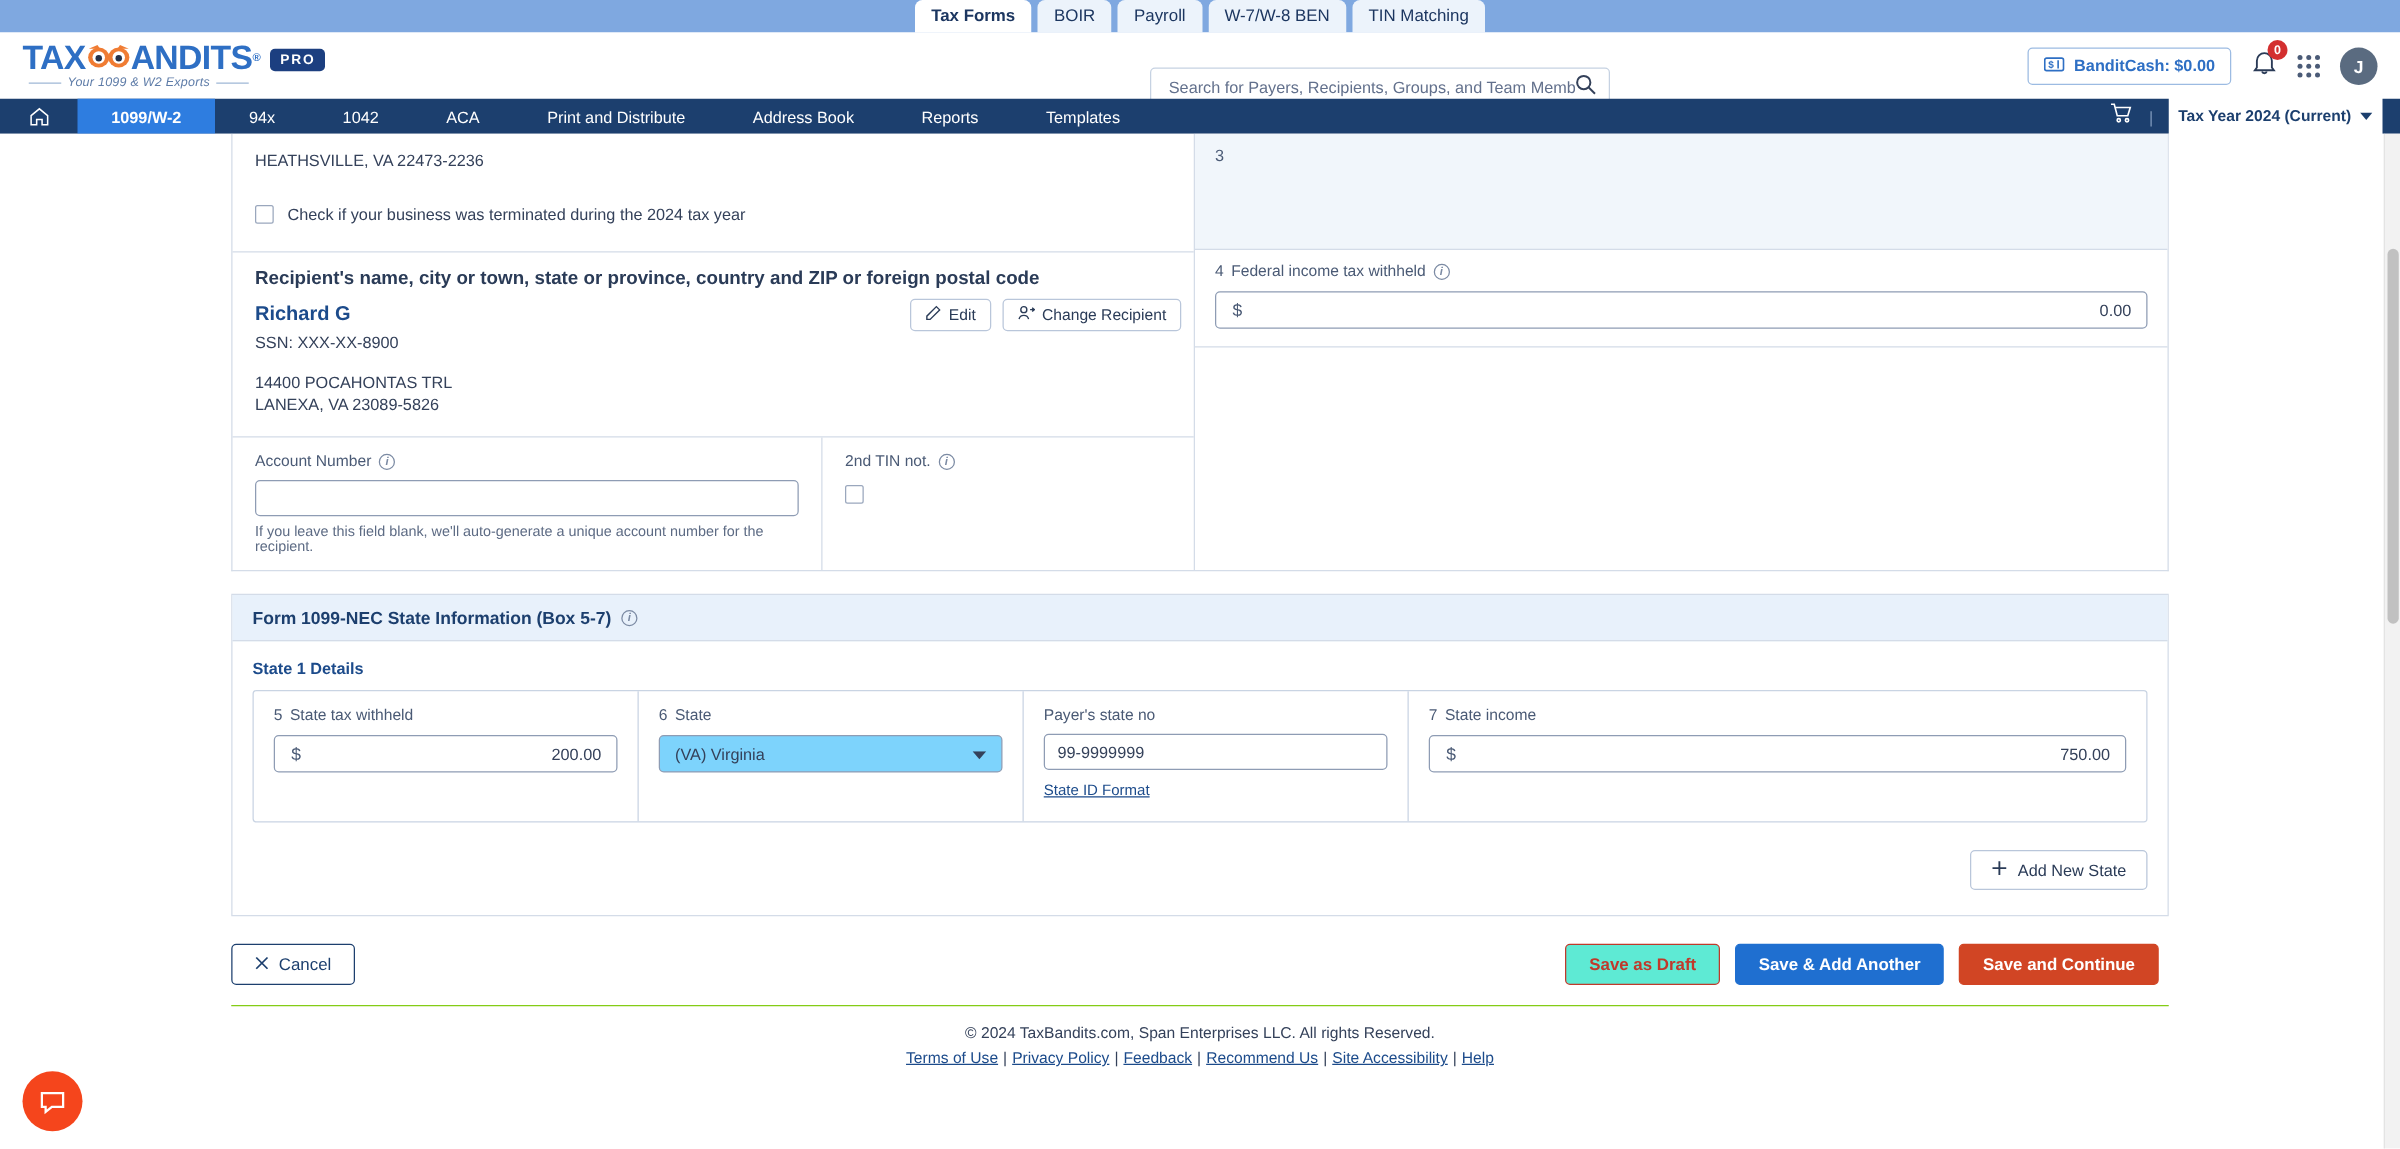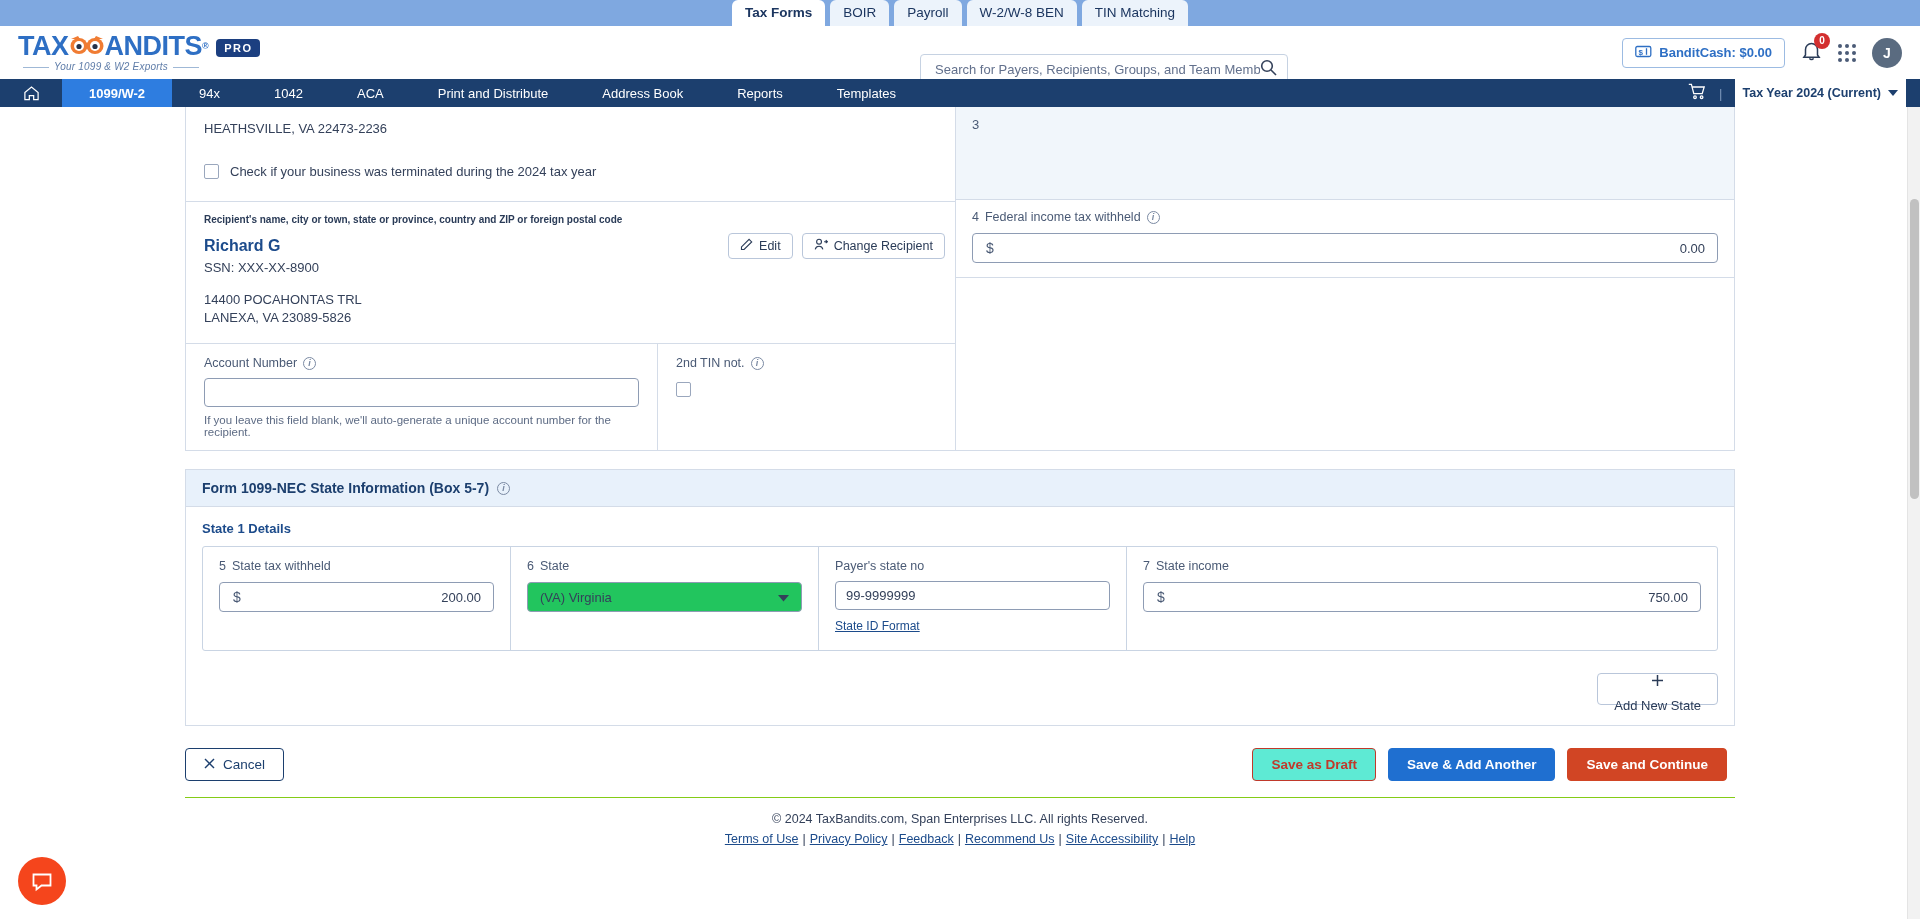--- a/index.html
+++ b/index.html
@@ -145,21 +145,21 @@
 
   .chk-row { display: flex; align-items: center; gap: 11px; padding: 14px 18px 22px 18px; }
   .chk {
     width: 15px; height: 15px; border: 1.5px solid #9aa7bd; border-radius: 2px;
     background: #fff; cursor: pointer; flex: none;
   }
   .chk-label { font-size: 13px; color: #34415a; }
 
   .divider { border-top: 1px solid #d4dce8; }
 
-  .recip-head { font-size: 10px; font-weight: 600; color: #2a3b57; padding: 12px 18px 0 18px; }
+  .recip-head { font-size: 15px; font-weight: 600; color: #2a3b57; padding: 12px 18px 0 18px; }
   .recip-body { padding: 10px 18px 16px 18px; position: relative; }
   .recip-name { font-size: 16px; font-weight: 700; color: #1c4b8b; line-height: 22px; }
   .recip-ssn { font-size: 13px; color: #34415a; margin-top: 3px; }
   .recip-addr { font-size: 13px; color: #34415a; line-height: 18px; margin-top: 16px; }
   .recip-btns { position: absolute; right: 10px; top: 8px; display: flex; gap: 9px; }
   .obtn {
     border: 1px solid #b9c6da; border-radius: 4px; background: #fff;
     height: 26px; display: flex; align-items: center; gap: 6px;
     padding: 0 11px; font-size: 12.5px; color: #2a3b57; cursor: pointer;
   }
@@ -207,28 +207,28 @@
   .state-sub { font-size: 13px; font-weight: 600; color: #1c4b8b; margin-bottom: 10px; }
   .state-grid { border: 1px solid #c9d4e3; border-radius: 3px; display: flex; }
   .sg-cell { padding: 12px 16px 16px 16px; }
   .sg-1 { width: 308px; border-right: 1px solid #c9d4e3; }
   .sg-2 { width: 308px; border-right: 1px solid #c9d4e3; }
   .sg-3 { width: 308px; border-right: 1px solid #c9d4e3; }
   .sg-4 { flex: 1; }
   .sel {
     margin-top: 9px; height: 30px; border: 1px solid #8e9cb4; border-radius: 4px;
     display: flex; align-items: center; justify-content: space-between;
-    padding: 0 12px; font-size: 13px; color: #34415a; background: #22c55e; cursor: pointer; text-align: center;
+    padding: 0 12px; font-size: 13px; color: #34415a; background: #7dd3fc; cursor: pointer; text-align: center;
   }
   .link-sm { font-size: 12px; color: #1c4b8b; text-decoration: underline; margin-top: 9px; display: inline-block; cursor: pointer; }
   .addstate-row { display: flex; justify-content: flex-end; margin-top: 22px; }
   .addstate {
     border: 1px solid #b9c6da; border-radius: 4px; background: #fff;
     height: 32px; display: flex; align-items: center; gap: 8px;
-    padding: 0 16px; font-size: 13px; color: #2a3b57; cursor: pointer; flex-direction: column;
+    padding: 0 16px; font-size: 13px; color: #2a3b57; cursor: pointer;
   }
 
   
   .actions { display: flex; align-items: center; margin-top: 22px; padding: 0 8px 0 0; }
   .btn {
     height: 33px; border-radius: 4px; display: flex; align-items: center;
     justify-content: center; gap: 8px; font-size: 13.5px; cursor: pointer; padding: 0 18px;
   }
   .btn-cancel { border: 1px solid #1c3f6e; color: #1c3f6e; background: #fff; margin-left: 0; }
   .btn-draft { border: 1px solid #c0392b; color: #c0392b; background: #5eead4; font-weight: 600; }
@@ -258,21 +258,21 @@
   }
   .vthumb { position: absolute; top: 92px; left: 2px; width: 9px; height: 300px; background: #c1c1c1; border-radius: 5px; }
 </style>
 </head>
 <body>
 
 <div class="topstrip">
   <div class="ptab active">Tax Forms</div>
   <div class="ptab">BOIR</div>
   <div class="ptab">Payroll</div>
-  <div class="ptab">W-2/W-8 BEN</div>
+  <div class="ptab">W-7/W-8 BEN</div>
   <div class="ptab">TIN Matching</div>
 </div>
 
 <div class="header">
   <div class="logo-wrap">
     <div>
       <div class="logo-main">
         <span>TAX</span>
         <span class="owl">
           <svg width="34" height="20" viewBox="0 0 34 20">

